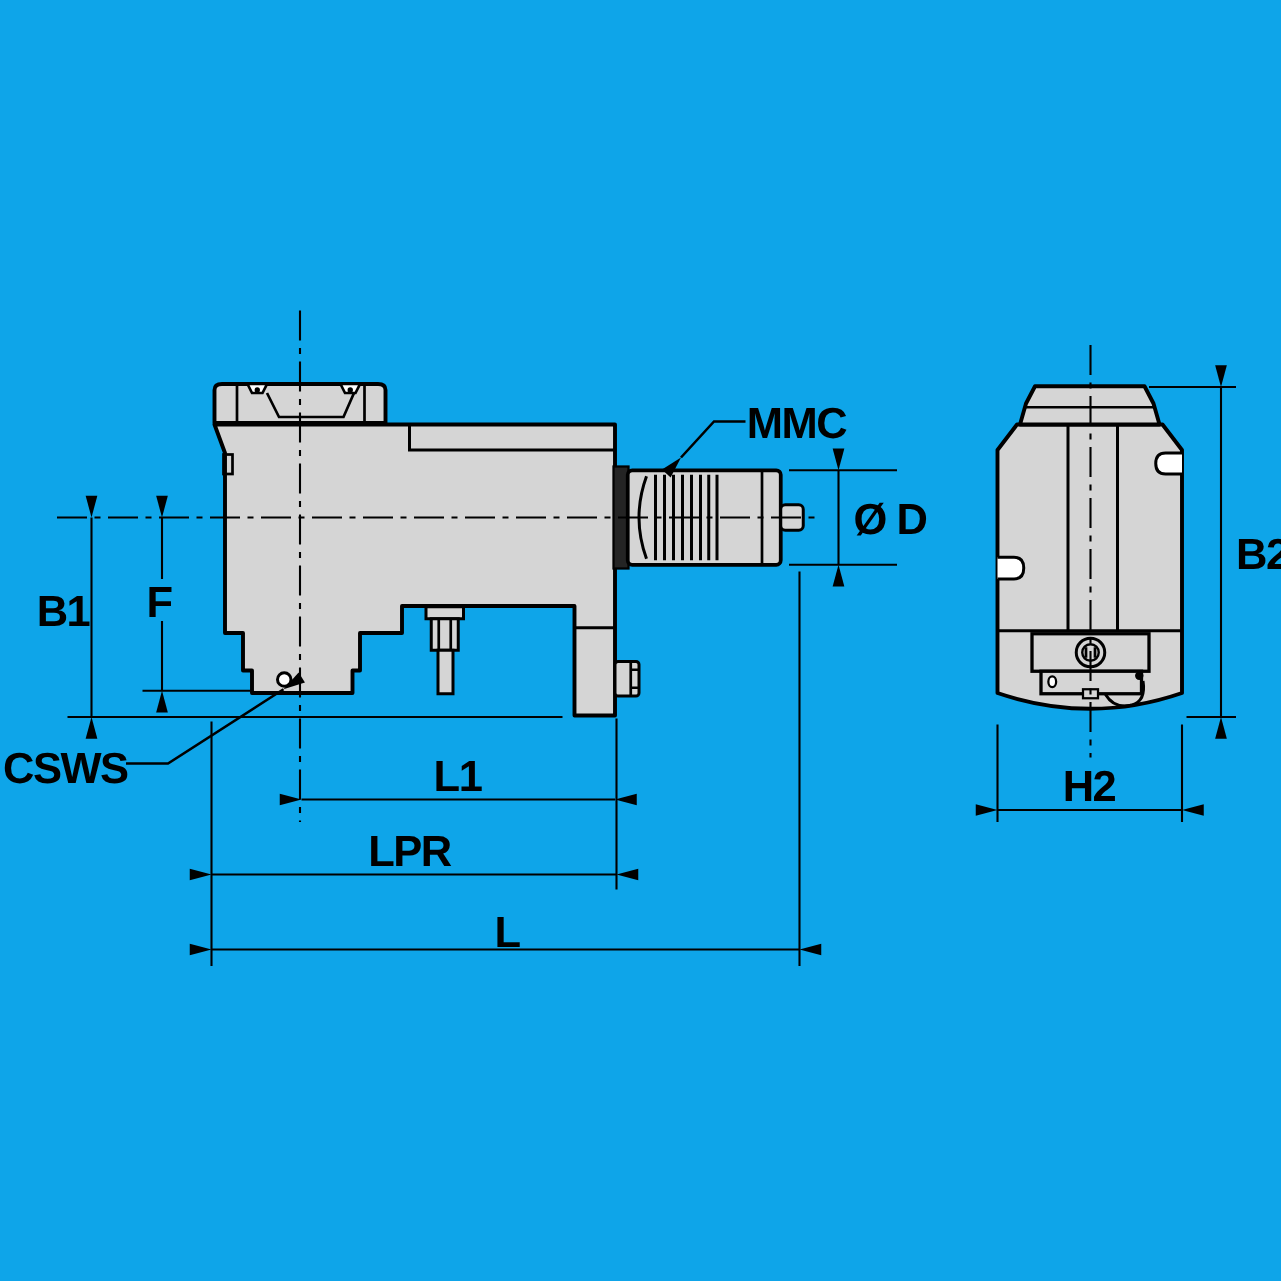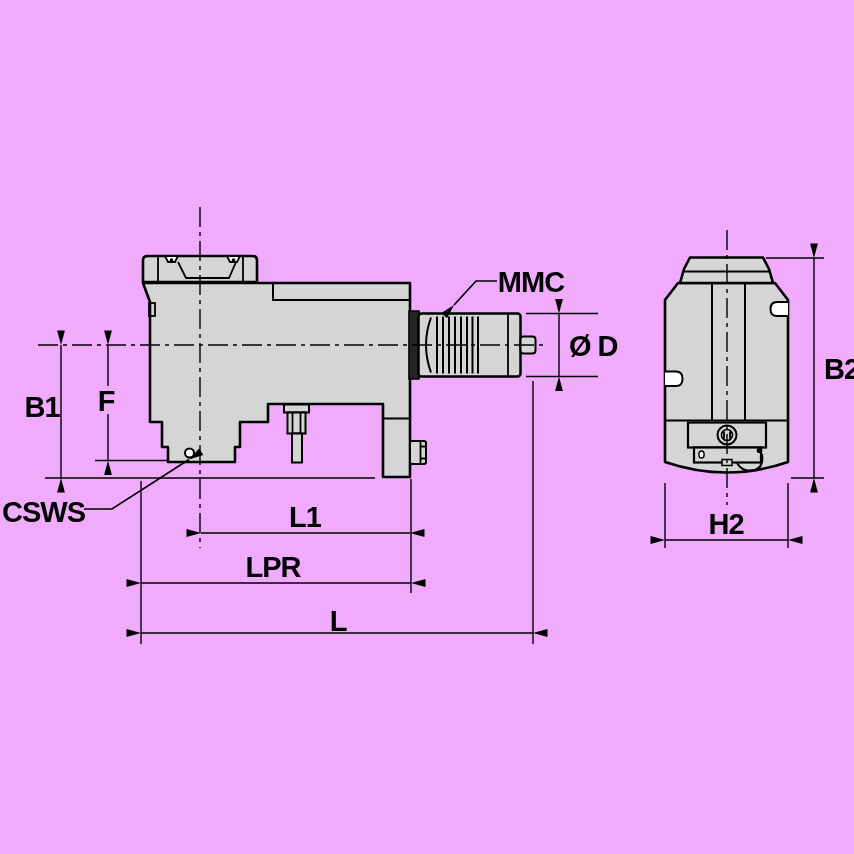--- a/index.html
+++ b/index.html
@@ -1,16 +1,16 @@
 <!DOCTYPE html>
 <html><head>
 <meta charset="utf-8">
 <style>
   html,body{margin:0;padding:0;background:#ffffff;}
-  .stage{position:relative;width:854px;height:854px;background:#f0abfc;overflow:hidden;}
+  .stage{position:relative;width:854px;height:854px;background:#0ea5e9;overflow:hidden;}
   svg{display:block;}
   .dim-label{
     font-family:"Liberation Sans", sans-serif;
     font-weight:bold;
     font-size:29px;
     letter-spacing:-1px;
     fill:#000000;
   }
   .outline{fill:#d5d5d5;stroke:#000000;stroke-width:2.6;stroke-linejoin:round;}
   .detail{fill:none;stroke:#000000;stroke-width:1.8;}

